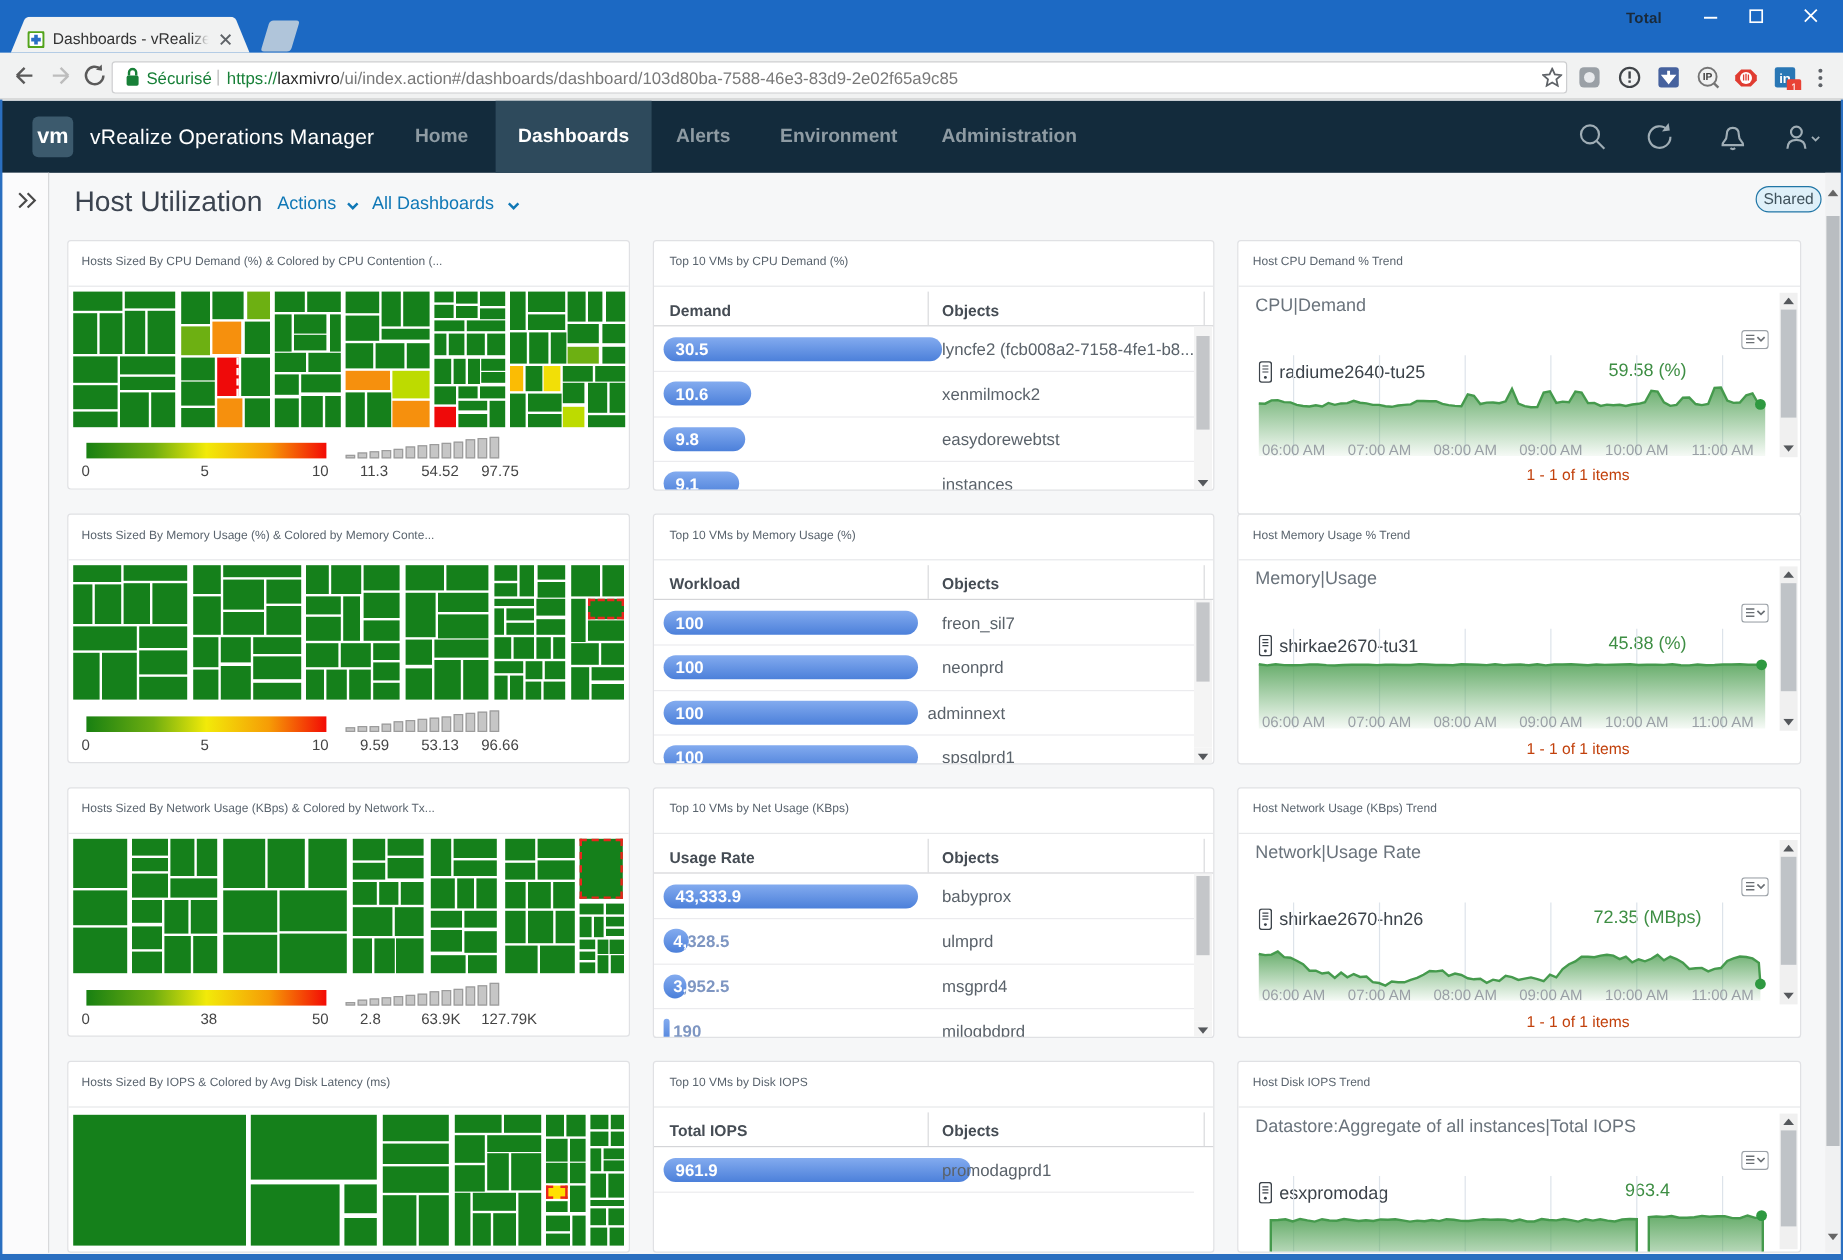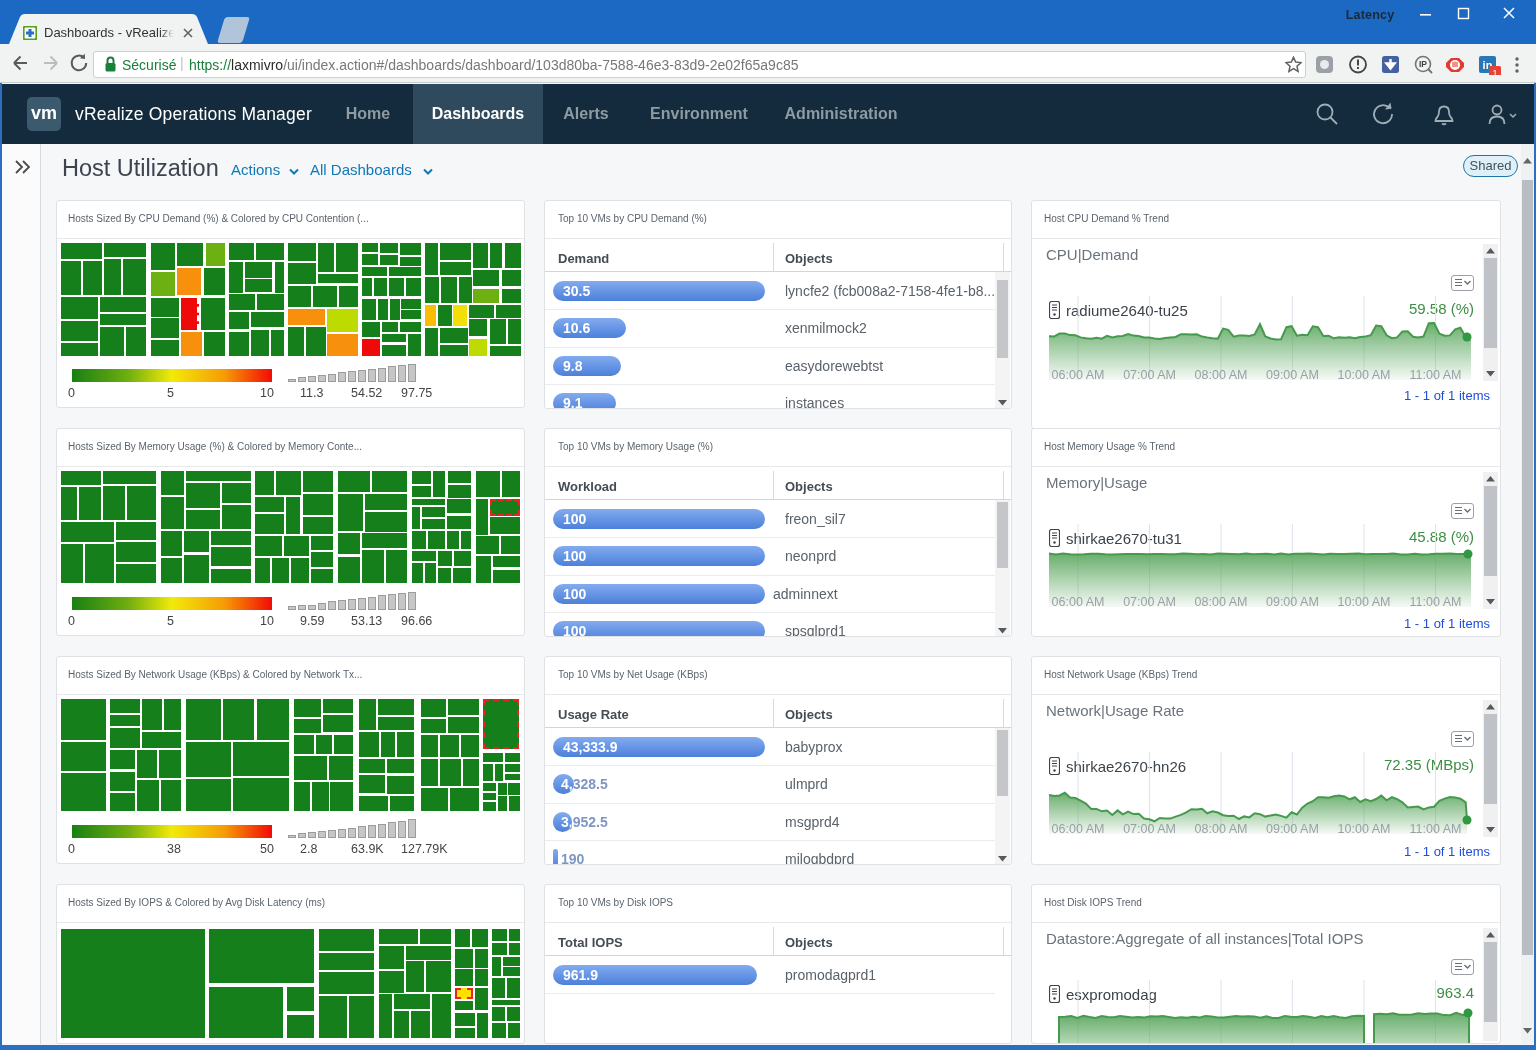--- a/index.html
+++ b/index.html
@@ -7,43 +7,43 @@
 i.c{position:absolute;background:#15801b;display:block}
 .panel{position:absolute;background:#fff;border:1px solid #e0e1e4;border-radius:3px;overflow:hidden}
 .ptitle{position:absolute;left:11px;top:12px;font-size:10px;color:#5a646e;white-space:nowrap}
 .psep{position:absolute;left:0;right:0;top:37px;height:1px;background:#e7e8ea}
 .hdr{position:absolute;font-size:13px;font-weight:bold;color:#454c54}
 .obj{position:absolute;font-size:14px;color:#5a626a;white-space:nowrap}
 .bar{position:absolute;height:20px;border-radius:10px;background:linear-gradient(#83abef,#4c80da);color:#fff;font-size:14px;font-weight:bold;line-height:20px;padding-left:10px}
 .rowsep{position:absolute;left:0;height:1px;background:#ebebee}
 .mlabel{position:absolute;font-size:15px;color:#6a737c;white-space:nowrap}
 .hname{position:absolute;font-size:15px;color:#3c434a;white-space:nowrap}
-.hval{position:absolute;font-size:15px;color:#3e8e44;text-align:right}
-.items{position:absolute;font-size:13px;color:#1d4ed8;text-align:right}
+.hval{position:absolute;font-size:15px;color:#3e8e44;text-align:center}
+.items{position:absolute;font-size:13px;color:#c2410c;text-align:left}
 .xlab{font-size:12.5px;fill:#9aa0a6}
 .leglab{position:absolute;font-size:12.5px;color:#444}
 .navitem{position:absolute;top:0;height:60px;line-height:60px;font-size:16px;font-weight:bold;color:#8e9ba3;text-align:center}
 </style></head><body>
 <div id="win">
 
 <div class="abs" style="left:0;top:0;width:1536px;height:44px;background:#1c69c3"></div>
 <svg class="abs" style="left:0;top:14px" width="260" height="30">
 <path d="M9 30 L20 3 Q21.5 0 25 0 L192 0 Q195.5 0 197 3 L208 30 Z" fill="#f1f2f2"></path>
 <path d="M218 26 L224 6 Q225 3 228 3 L247 3 Q250 3 249 6 L243 26 Q242 29 239 29 L220 29 Q217 29 218 26Z" fill="#b0c5da"></path>
 </svg>
 <svg class="abs" style="left:23px;top:26px" width="14" height="14">
 <rect x="0.5" y="0.5" width="13" height="13" rx="2" fill="#fff" stroke="#53a41c" stroke-width="2.2"></rect>
 <path d="M5.5 3 H8.5 V5.5 H11 V8.5 H8.5 V11 H5.5 V8.5 H3 V5.5 H5.5 Z" fill="#2a6fc5"></path>
 </svg>
 <div class="abs" style="left:44px;top:25px;width:136px;height:16px;font-size:13px;color:#333;overflow:hidden;white-space:nowrap">Dashboards - vRealize Op</div>
 <div class="abs" style="left:160px;top:25px;width:20px;height:16px;background:linear-gradient(to right,rgba(241,242,242,0),#f1f2f2 70%)"></div>
 <svg class="abs" style="left:183px;top:28px" width="10" height="10">
       <path d="M1 1 L9 9 M9 1 L1 9" stroke="#5f6368" stroke-width="1.6"></path>
     </svg>
-<div class="abs" style="left:1340px;top:8px;width:60px;font-size:12.5px;color:#1a2a3a;text-align:center;font-weight:bold;letter-spacing:0.2px">Latency</div>
+<div class="abs" style="left:1340px;top:8px;width:60px;font-size:12.5px;color:#1a2a3a;text-align:center;font-weight:bold;letter-spacing:0.2px">Total</div>
 <svg class="abs" style="left:1414px;top:7px" width="110" height="16">
       <rect x="6" y="7" width="11" height="1.6" fill="#fff"></rect>
       <rect x="44.5" y="1.5" width="10" height="10" fill="none" stroke="#fff" stroke-width="1.4"></rect>
       <path d="M90 1 L100 11 M100 1 L90 11" stroke="#fff" stroke-width="1.5"></path>
     </svg>
 <div class="abs" style="left:0;top:44px;width:1536px;height:39px;background:#f1f2f2;border-bottom:1px solid #c9cacb"></div>
 <svg class="abs" style="left:10px;top:53px" width="80" height="20">
 <path d="M4 10 H17 M4 10 L10.5 3.5 M4 10 L10.5 16.5" stroke="#5a5a5a" stroke-width="2" fill="none"></path>
 <path d="M34 10 H47 M47 10 L40.5 3.5 M47 10 L40.5 16.5" stroke="#bdbdbd" stroke-width="2" fill="none"></path>
 </svg>
@@ -503,21 +503,21 @@
     <div class="leglab" style="left:351px;top:842px">63.9K</div>
     <div class="leglab" style="left:401px;top:842px">127.79K</div>
 <div class="panel" style="left:544px;top:200px;width:468px;height:209px">
       <div class="ptitle" style="left:13px">Top 10 VMs by CPU Demand (%)</div>
       <div class="psep"></div>
       <div class="hdr" style="left:13px;top:50px">Demand</div>
       <div class="hdr" style="left:240px;top:50px">Objects</div>
       <div class="abs" style="left:228px;top:42px;width:1px;height:28px;background:#d9dadc"></div>
       <div class="abs" style="left:458px;top:42px;width:1px;height:28px;background:#d9dadc"></div>
       <div class="rowsep" style="top:70px;width:469px;background:#d4d5d8"></div>
-      <div class="bar" style="left:8px;top:80px;width:212px">30.5</div>
+      <div class="bar" style="left:8px;top:80px;width:232px">30.5</div>
       <div class="obj" style="left:240px;top:82px">lyncfe2 (fcb008a2-7158-4fe1-b8...</div>
       <div class="rowsep" style="top:108px;left:0px;width:450px"></div>
       <div class="bar" style="left:8px;top:117px;width:73px">10.6</div>
       <div class="obj" style="left:240px;top:119px">xenmilmock2</div>
       <div class="rowsep" style="top:146px;left:0px;width:450px"></div>
       <div class="bar" style="left:8px;top:155px;width:68px">9.8</div>
       <div class="obj" style="left:240px;top:157px">easydorewebtst</div>
       <div class="rowsep" style="top:183px;left:0px;width:450px"></div>
       <div class="bar" style="left:8px;top:192px;width:63px">9.1</div>
       <div class="obj" style="left:240px;top:194px">instances</div>
@@ -588,21 +588,21 @@
       </svg>
     </div>
 <div class="panel" style="left:544px;top:884px;width:468px;height:160px">
       <div class="ptitle" style="left:13px">Top 10 VMs by Disk IOPS</div>
       <div class="psep"></div>
       <div class="hdr" style="left:13px;top:50px">Total IOPS</div>
       <div class="hdr" style="left:240px;top:50px">Objects</div>
       <div class="abs" style="left:228px;top:42px;width:1px;height:28px;background:#d9dadc"></div>
       <div class="abs" style="left:458px;top:42px;width:1px;height:28px;background:#d9dadc"></div>
       <div class="rowsep" style="top:70px;width:469px;background:#d4d5d8"></div>
-      <div class="bar" style="left:8px;top:80px;width:204px">961.9</div>
+      <div class="bar" style="left:8px;top:80px;width:256px">961.9</div>
       <div class="obj" style="left:240px;top:82px">promodagprd1</div>
       <div class="rowsep" style="top:108px;left:0px;width:450px"></div>
     </div>
 <div class="panel" style="left:1031px;top:200px;width:470px;height:229px">
       <div class="ptitle" style="left:12px">Host CPU Demand % Trend</div>
       <div class="psep"></div>
       <div class="mlabel" style="left:14px;top:45px">CPU|Demand</div>
       <svg class="abs" style="left:419px;top:74px" width="23" height="16">
         <rect x="0.5" y="0.5" width="22" height="15" rx="2.5" fill="#fff" stroke="#9aa0a6"></rect>
         <path d="M4 4.5 H11 M4 7.5 H11 M4 10.5 H11" stroke="#6a6f74" stroke-width="1.2"></path>

